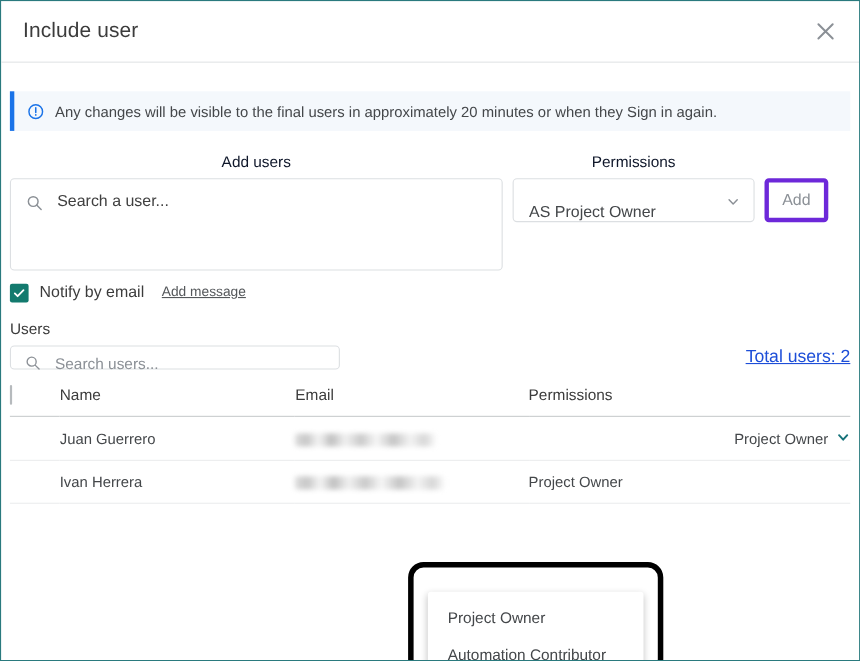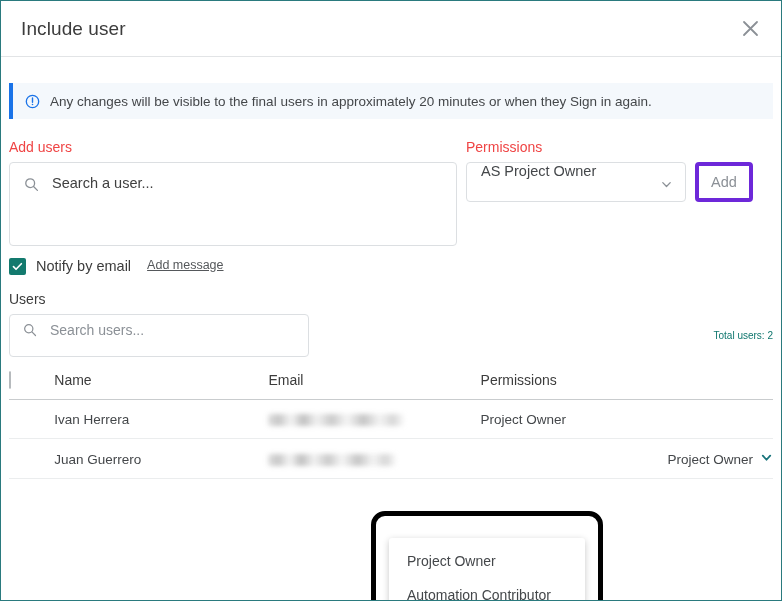--- a/index.html
+++ b/index.html
@@ -57,23 +57,24 @@
   }
   .info-icon { flex: 0 0 auto; display:flex; align-items:center; }
   .info-text {
     margin-left: 10px;
     font-size: 13.5px;
     color: #44474a;
   }
 
   .field-label {
     font-size: 14px;
-    color: #ef4444;
+    color: #0f172a;
     margin-bottom: 7px;
     display: block;
+    text-align: center;
   }
 
   .row-add {
     display: flex;
     margin-top: 20px;
     align-items: flex-start;
   }
   .col-add-users { width: 448px; }
   .col-perms { margin-left: 9px; width: 220px; }
   .col-addbtn { margin-left: 9px; }
@@ -93,21 +94,21 @@
     font-size: 14.5px; color: #404040;
   }
 
   .select-box {
     position: relative;
     height: 40px;
     border: 1px solid #dcdfe2;
     border-radius: 4px;
     background: #fff;
     display: flex;
-    align-items: flex-start;
+    align-items: flex-end;
     cursor: pointer;
   }
   .select-val {
     margin-left: 14px;
     font-size: 14.5px;
     color: #44474a;
   }
   .select-box .chev { position: absolute; right: 12px; top: 14px; }
 
   .add-btn {
@@ -153,34 +154,35 @@
   }
 
   .users-search-row {
     display: flex;
     align-items: center;
     margin-top: 7px;
   }
   .users-search {
     position: relative;
     width: 300px;
-    height: 43px;
+    height: 22px;
     border: 1px solid #dcdfe2;
     border-radius: 4px;
     background: #fff;
   }
   .users-search .sicon { position: absolute; left: 13px; top: 8px; }
   .users-search .sph {
     position: absolute; left: 40px; top: 7px;
     font-size: 14px; color: #8b9096;
   }
   .total-users {
     margin-left: auto;
-    font-size: 10px;
-    color: #0f766e;
+    font-size: 16px;
+    color: #1d4ed8;
+    text-decoration: underline;
   }
 
   
   table.users-table {
     width: 100%;
     border-collapse: collapse;
     margin-top: 15px;
     table-layout: fixed;
   }
   table.users-table th {
@@ -408,45 +410,45 @@
             <span class="cb-empty"></span>
           </th>
           <th>Name</th>
           <th>Email</th>
           <th>Permissions</th>
         </tr>
       </thead>
       <tbody>
         <tr>
           <td></td>
-          <td>Ivan Herrera</td>
-          <td>
-            <span class="blurred blur-1"></span>
-          </td>
-          <td>
-            <span class="perm-static">Project Owner</span>
-          </td>
-        </tr>
-        <tr>
-          <td></td>
           <td>Juan Guerrero</td>
           <td>
             <span class="blurred blur-2"></span>
           </td>
           <td class="perm-cell-wrap">
             <span class="perm-trigger">
               <span>Project Owner</span>
               <span>
                 <svg width="13" height="13" viewBox="0 0 14 14" aria-hidden="true">
                   <path d="M3 5 L7 9.4 L11 5" stroke="#17737a" stroke-width="1.9" fill="none" stroke-linecap="round" stroke-linejoin="round"></path>
                 </svg>
               </span>
             </span>
           </td>
         </tr>
+        <tr>
+          <td></td>
+          <td>Ivan Herrera</td>
+          <td>
+            <span class="blurred blur-1"></span>
+          </td>
+          <td>
+            <span class="perm-static">Project Owner</span>
+          </td>
+        </tr>
       </tbody>
     </table>
 
     <div class="perm-popup">
       <div class="opt">Project Owner</div>
       <div class="opt">Automation Contributor</div>
     </div>
 
     <div class="highlight-box"></div>
 

